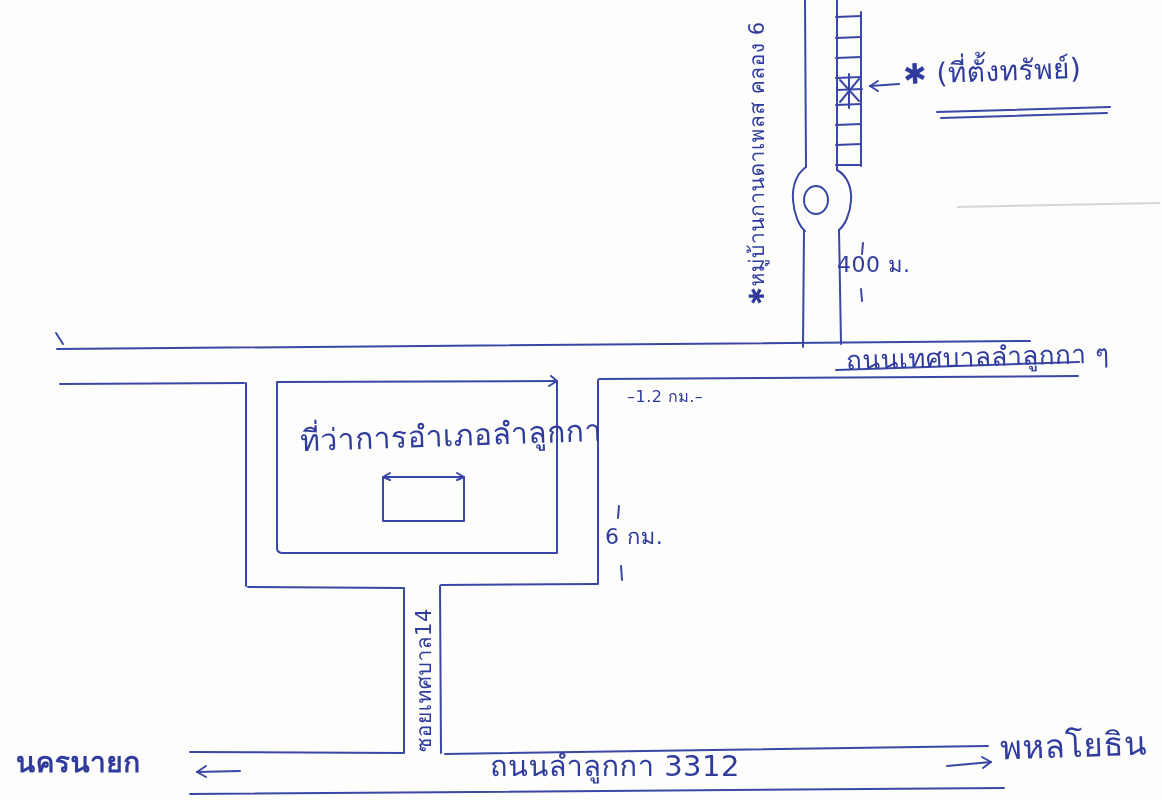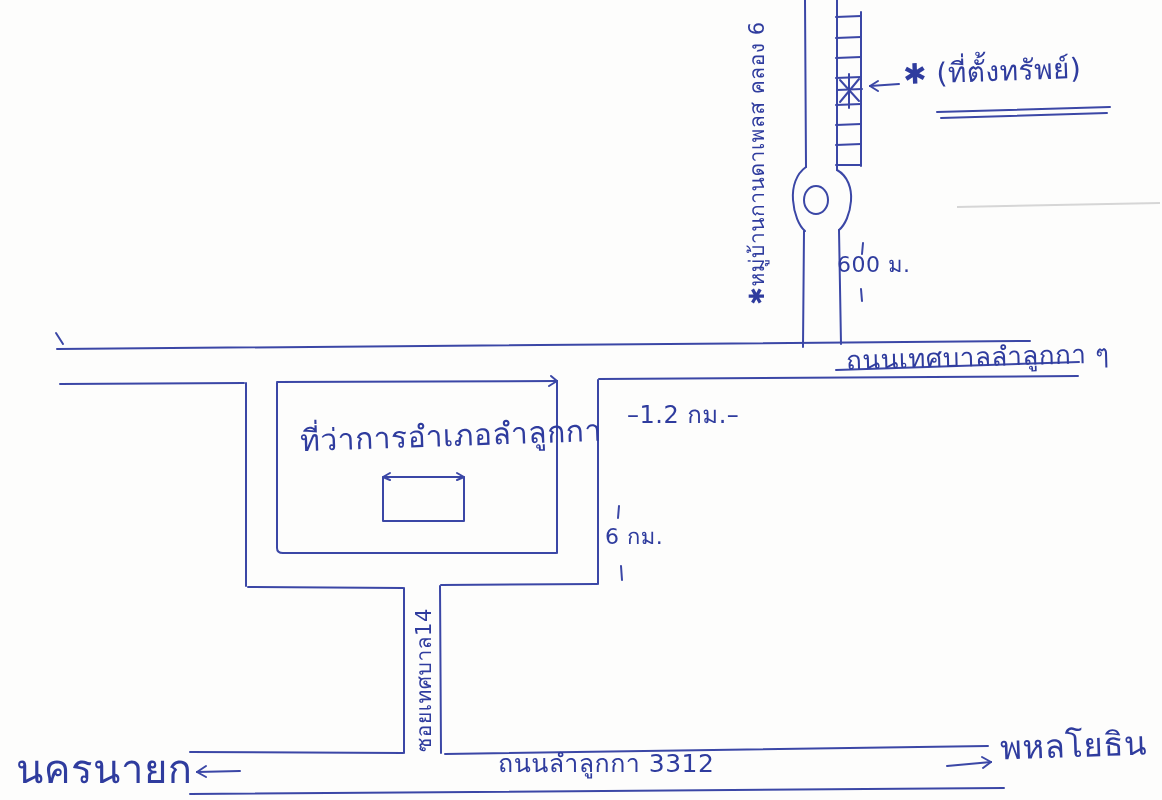--- a/index.html
+++ b/index.html
@@ -134,31 +134,31 @@
 
     <g stroke="#d6d6d6" stroke-width="2" fill="none">
       <path d="M957,207 L1160,203"></path>
     </g>
   </svg>
 
   <div class="lbl tilt1" style="left:903px;top:57px;font-size:28px;">✱ (ที่ตั้งทรัพย์)</div>
 
   <div class="lbl rot" style="left:607px;top:152px;width:300px;font-size:21px;">✱หมู่บ้านกานดาเพลส คลอง 6</div>
 
-  <div class="lbl" style="left:837px;top:253px;font-size:22px;">600 ม.</div>
+  <div class="lbl" style="left:837px;top:253px;font-size:22px;">400 ม.</div>
 
   <div class="lbl tilt2" style="left:846px;top:344px;font-size:26px;">ถนนเทศบาลลำลูกกา ๆ</div>
 
   <div class="lbl tilt1" style="left:300px;top:420px;font-size:30px;">ที่ว่าการอำเภอลำลูกกา</div>
 
-  <div class="lbl" style="left:627px;top:403px;font-size:24px;">–1.2 กม.–</div>
+  <div class="lbl" style="left:627px;top:389px;font-size:16px;">–1.2 กม.–</div>
 
   <div class="lbl" style="left:605px;top:525px;font-size:22px;">6 กม.</div>
 
   <div class="lbl rot" style="left:339px;top:669px;width:170px;font-size:21px;">ซอยเทศบาล14</div>
 
-  <div class="lbl" style="left:490px;top:751px;font-size:25px;margin-left:8px;">ถนนลำลูกกา 3312</div>
+  <div class="lbl" style="left:490px;top:751px;font-size:29px;">ถนนลำลูกกา 3312</div>
 
-  <div class="lbl" style="left:16px;top:748px;font-size:40px;">นครนายก</div>
+  <div class="lbl" style="left:16px;top:748px;font-size:28px;font-weight:bold;">นครนายก</div>
 
   <div class="lbl tilt1" style="left:1000px;top:729px;font-size:33px;">พหลโยธิน</div>
 
 </div>
 
 </body></html>

